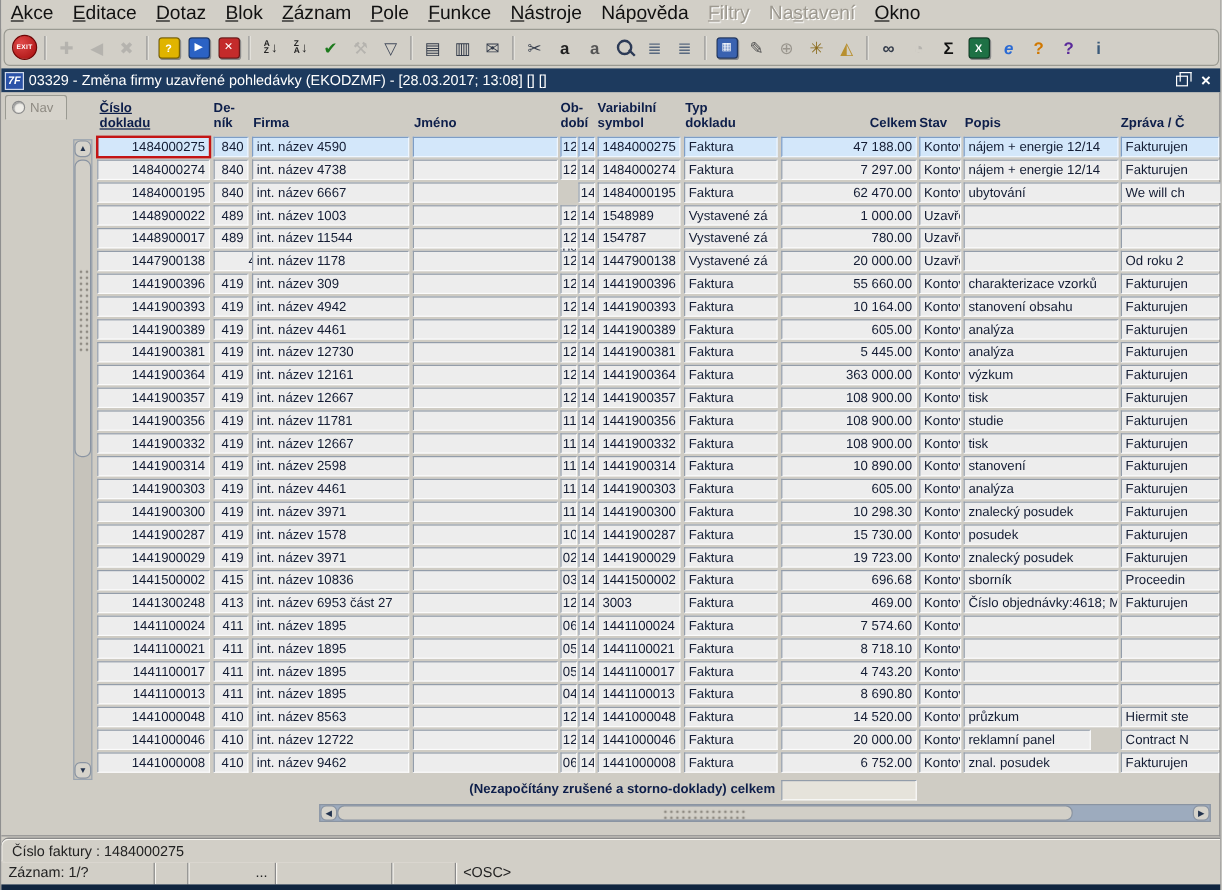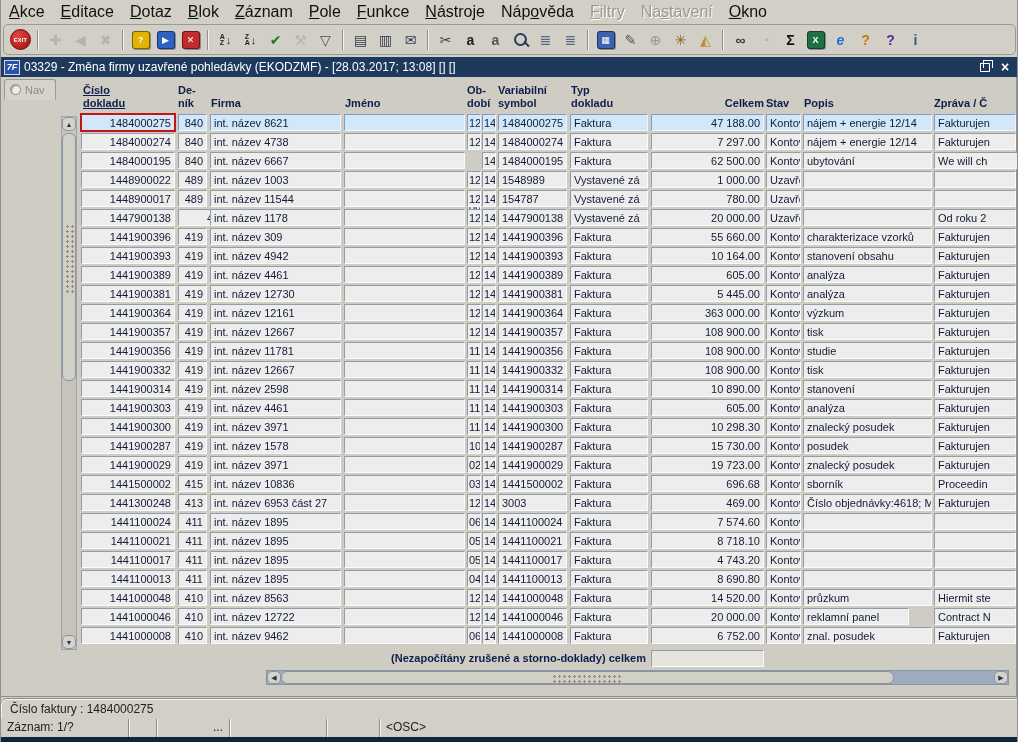--- a/index.html
+++ b/index.html
@@ -276,21 +276,21 @@
 Stav</div>
         <div class="hdr" style="left: 803px; top: 7px; width: 129px;">&nbsp;
 Popis</div>
         <div class="hdr" style="left: 933px; top: 7px; width: 82px;">&nbsp;
 Zpráva / Č</div>
       </div>
     <div id="grid">
         <div>
           <div class="cell al-r sel current" style="left: 80px; top: 37px; width: 94px;">1484000275</div>
           <div class="cell al-r sel" style="left: 177px; top: 37px; width: 29px;">840</div>
-          <div class="cell  sel" style="left: 209px; top: 37px; width: 131px;">int. název 8621</div>
+          <div class="cell  sel" style="left: 209px; top: 37px; width: 131px;">int. název 4590</div>
           <div class="cell  sel" style="left: 343px; top: 37px; width: 121px;"></div>
           <div class="cell al-c sel" style="left: 466px; top: 37px; width: 14px;">12</div>
           <div class="cell al-c sel" style="left: 481px; top: 37px; width: 14px;">14</div>
           <div class="cell  sel" style="left: 497px; top: 37px; width: 69px;">1484000275</div>
           <div class="cell  sel" style="left: 569px; top: 37px; width: 78px;">Faktura</div>
           <div class="cell al-r sel" style="left: 650px; top: 37px; width: 113px;">47 188.00</div>
           <div class="cell  sel" style="left: 765px; top: 37px; width: 35px;">Kontová</div>
           <div class="cell  sel" style="left: 802px; top: 37px; width: 129px;">nájem + energie  12/14</div>
           <div class="cell  sel" style="left: 933px; top: 37px; width: 82px;">Fakturujen</div>
         </div>
@@ -310,21 +310,21 @@
         </div>
         <div>
           <div class="cell al-r" style="left: 80px; top: 75px; width: 94px;">1484000195</div>
           <div class="cell al-r" style="left: 177px; top: 75px; width: 29px;">840</div>
           <div class="cell " style="left: 209px; top: 75px; width: 131px;">int. název 6667</div>
           <div class="cell " style="left: 343px; top: 75px; width: 121px;"></div>
           <div class="cell al-c" style="left: 466px; top: 75px; width: 14px; margin-top: 48px;">09</div>
           <div class="cell al-c" style="left: 481px; top: 75px; width: 14px;">14</div>
           <div class="cell " style="left: 497px; top: 75px; width: 69px;">1484000195</div>
           <div class="cell " style="left: 569px; top: 75px; width: 78px;">Faktura</div>
-          <div class="cell al-r" style="left: 650px; top: 75px; width: 113px;">62 500.00</div>
+          <div class="cell al-r" style="left: 650px; top: 75px; width: 113px;">62 470.00</div>
           <div class="cell " style="left: 765px; top: 75px; width: 35px;">Kontová</div>
           <div class="cell " style="left: 802px; top: 75px; width: 129px;">ubytování</div>
           <div class="cell " style="left: 933px; top: 75px; width: 104px;">We will ch</div>
         </div>
         <div>
           <div class="cell al-r" style="left: 80px; top: 94px; width: 94px;">1448900022</div>
           <div class="cell al-r" style="left: 177px; top: 94px; width: 29px;">489</div>
           <div class="cell " style="left: 209px; top: 94px; width: 131px;">int. název 1003</div>
           <div class="cell " style="left: 343px; top: 94px; width: 121px;"></div>
           <div class="cell al-c" style="left: 466px; top: 94px; width: 14px;">12</div>

